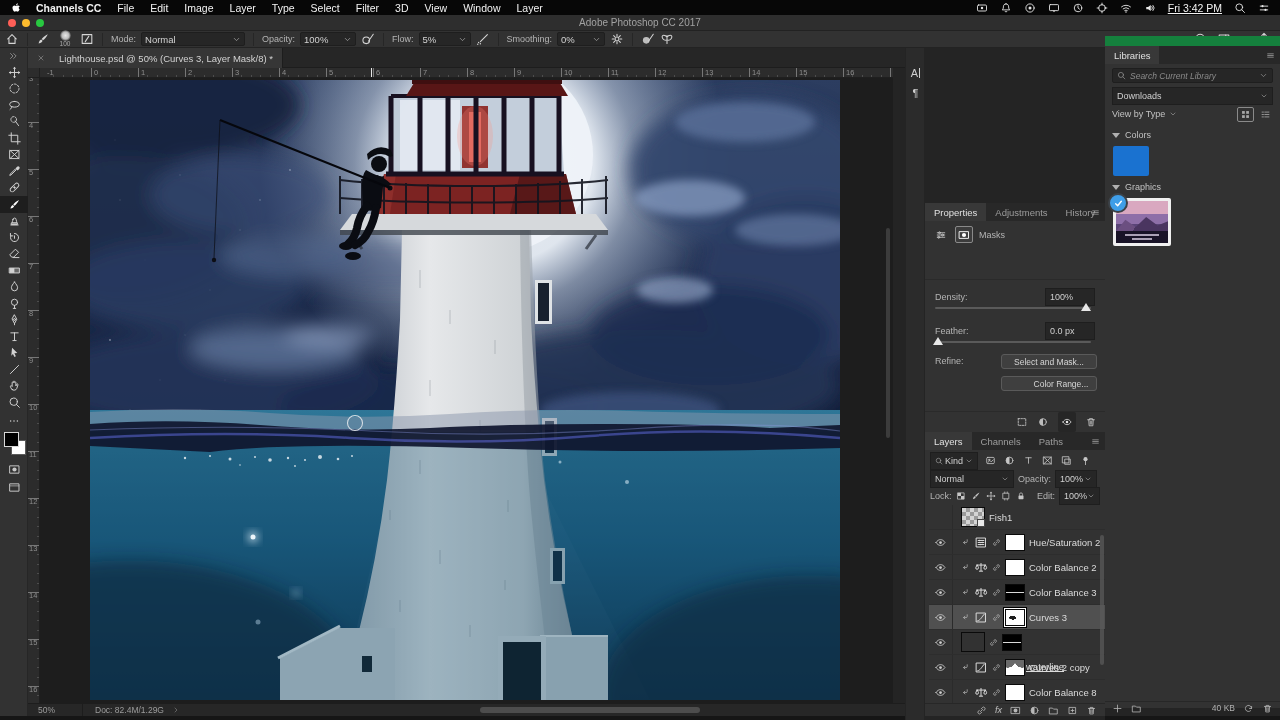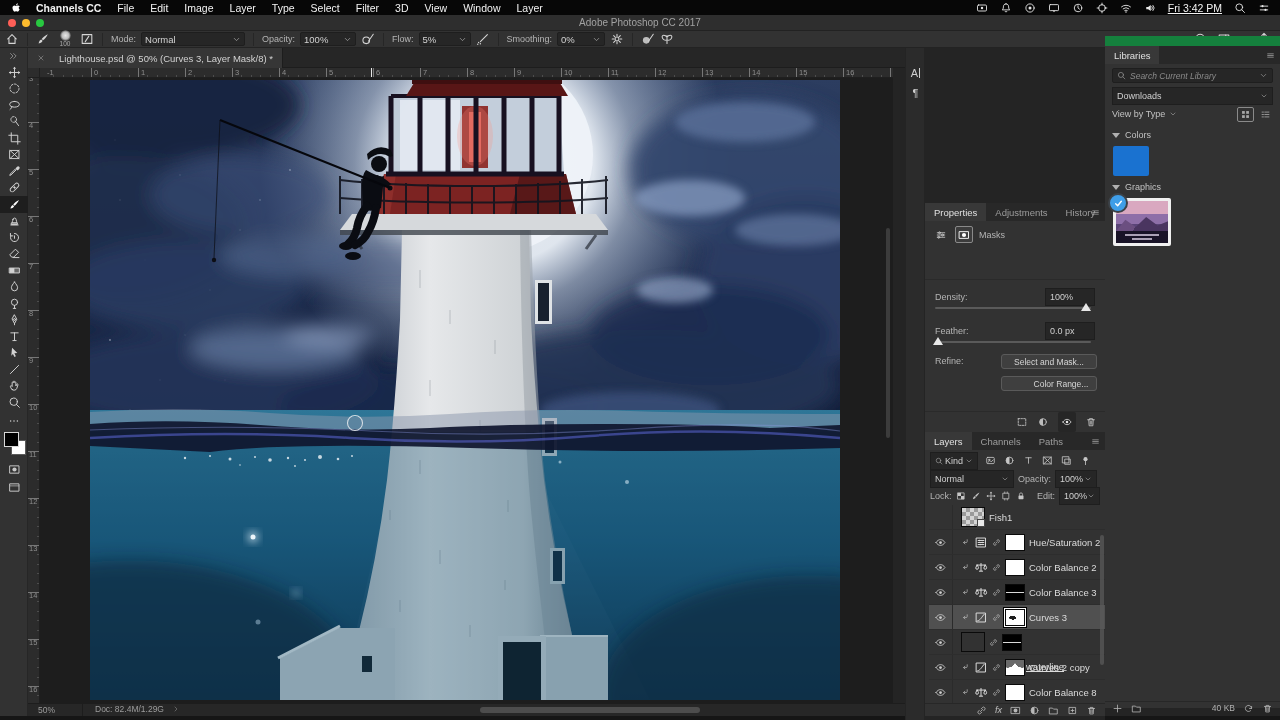--- a/index.html
+++ b/index.html
@@ -62,21 +62,21 @@
   .hruler span{position:absolute;top:0px;font-size:7.5px;color:#8e8e8e;}
   .rcorner{position:absolute;left:28px;top:68px;width:12px;height:10px;background:#2c2c2c;border-right:1px solid #1f1f1f;border-bottom:1px solid #1f1f1f;box-sizing:border-box;}
   .vruler{position:absolute;left:28px;top:78px;width:12px;height:625px;background:#2c2c2c;border-right:1px solid #1f1f1f;box-sizing:border-box;overflow:hidden;
     background-image:repeating-linear-gradient(to bottom,transparent 0 46px,#777 46px 47px),repeating-linear-gradient(to bottom,transparent 0 8.4px,#4d4d4d 8.4px 9.4px);
     background-size:100% 100%,3px 100%;background-position:0 -2px,9px -2px;background-repeat:repeat-y;}
   .vruler span{position:absolute;left:1px;font-size:7.5px;color:#8e8e8e;}
   .rmarker{position:absolute;left:371px;top:68px;width:1px;height:9px;background:#e8e8e8;}
   .canvaswrap{position:absolute;left:40px;top:78px;width:853px;height:625px;background:#1d1d1d;overflow:hidden;}
   .artboard{position:absolute;left:50px;top:2px;width:750px;height:620px;}
   .cv-vscroll{position:absolute;left:846px;top:150px;width:4px;height:210px;background:#4a4a4a;border-radius:2px;opacity:.7;}
-  .statusbar{position:absolute;left:28px;top:703px;width:877px;height:13px;background:#272727;border-top:1px solid #1d1d1d;display:flex;align-items:flex-start;font-size:8.5px;color:#9c9c9c;box-sizing:border-box;}
+  .statusbar{position:absolute;left:28px;top:703px;width:877px;height:13px;background:#272727;border-top:1px solid #1d1d1d;display:flex;align-items:center;font-size:8.5px;color:#9c9c9c;box-sizing:border-box;}
   .sb-zoom{padding:0 10px;border-right:1px solid #1d1d1d;height:100%;display:flex;align-items:center;min-width:34px;}
   .sb-doc{padding:0 12px;display:flex;align-items:center;gap:8px;}
   .sb-doc i.ic{width:8px;height:8px;color:#8a8a8a;}
   .hscroll{position:absolute;left:452px;top:3px;width:220px;height:6px;background:#555;border-radius:3px;opacity:.85;}
   .bottomedge{position:absolute;left:0;top:716px;width:1280px;height:4px;background:#161616;}
 
   
   .collapsedock{position:absolute;left:905px;top:48px;width:20px;height:672px;background:#2b2b2b;border-left:1px solid #242424;border-right:1px solid #242424;box-sizing:border-box;}
   .cd-btn{position:absolute;left:1px;width:17px;height:17px;display:flex;align-items:center;justify-content:center;color:#cfcfcf;font-size:11px;}
   .caretbar{width:1px;height:10px;background:#cfcfcf;margin-left:1px;}

